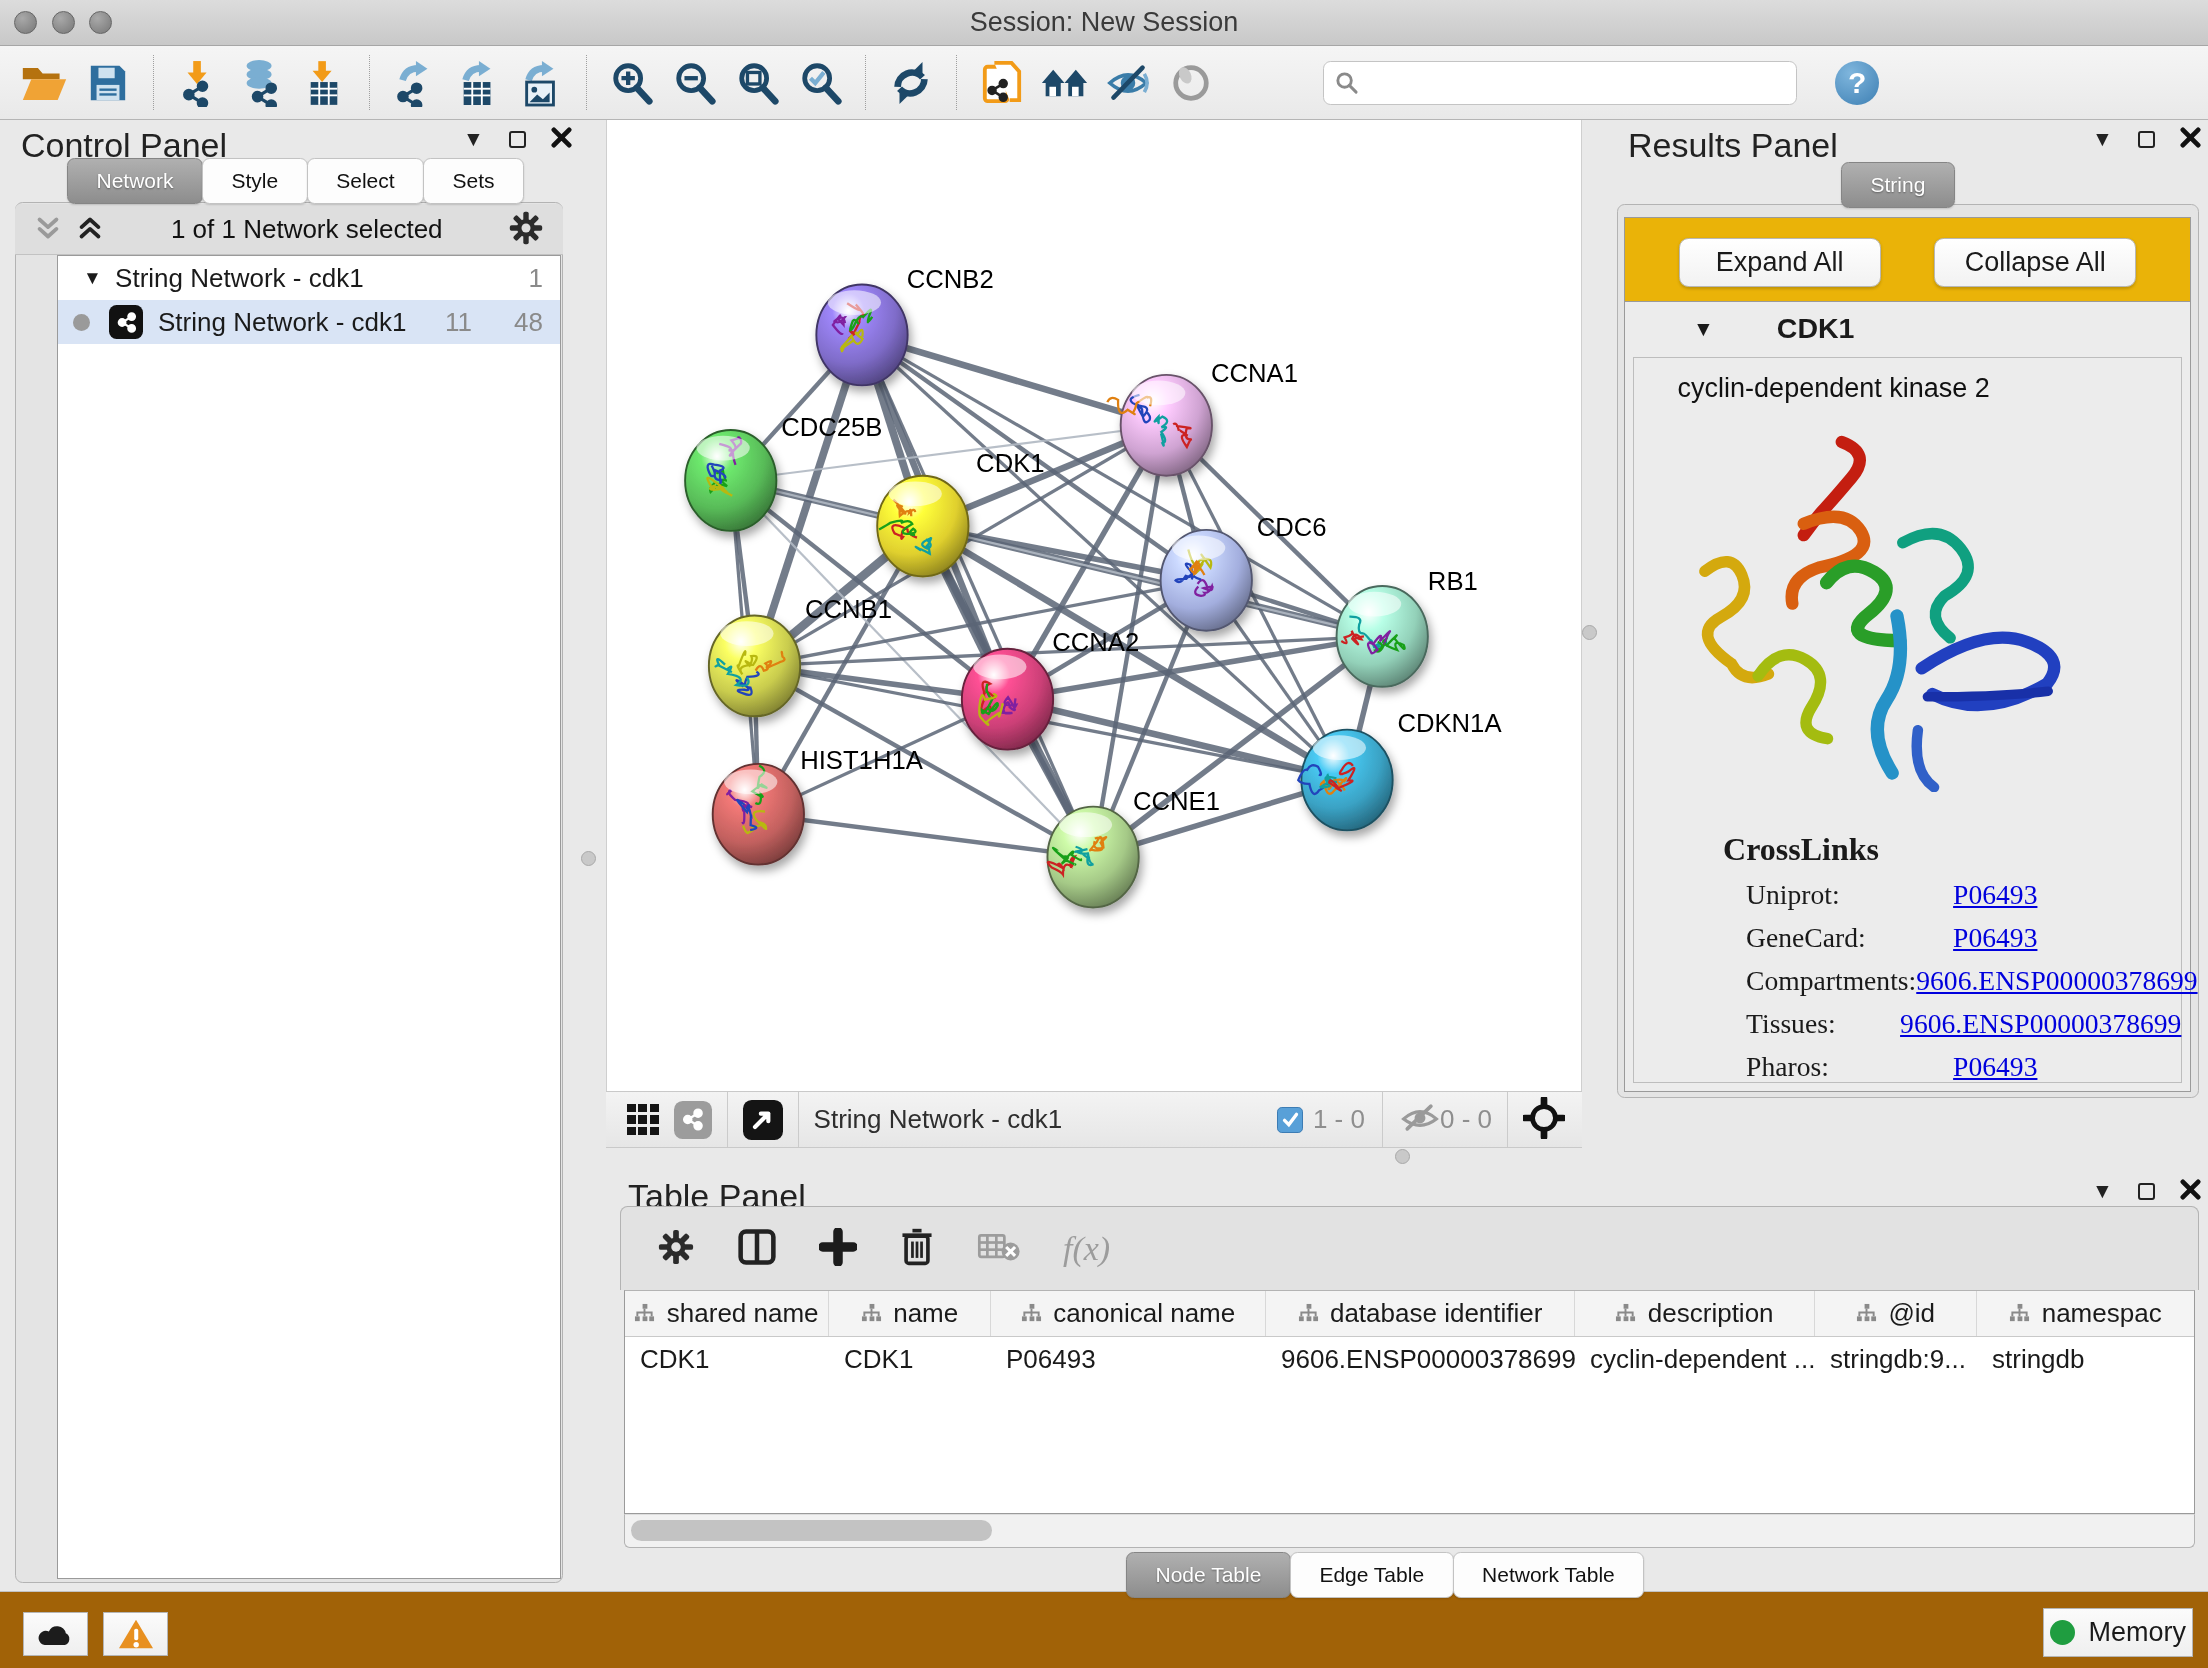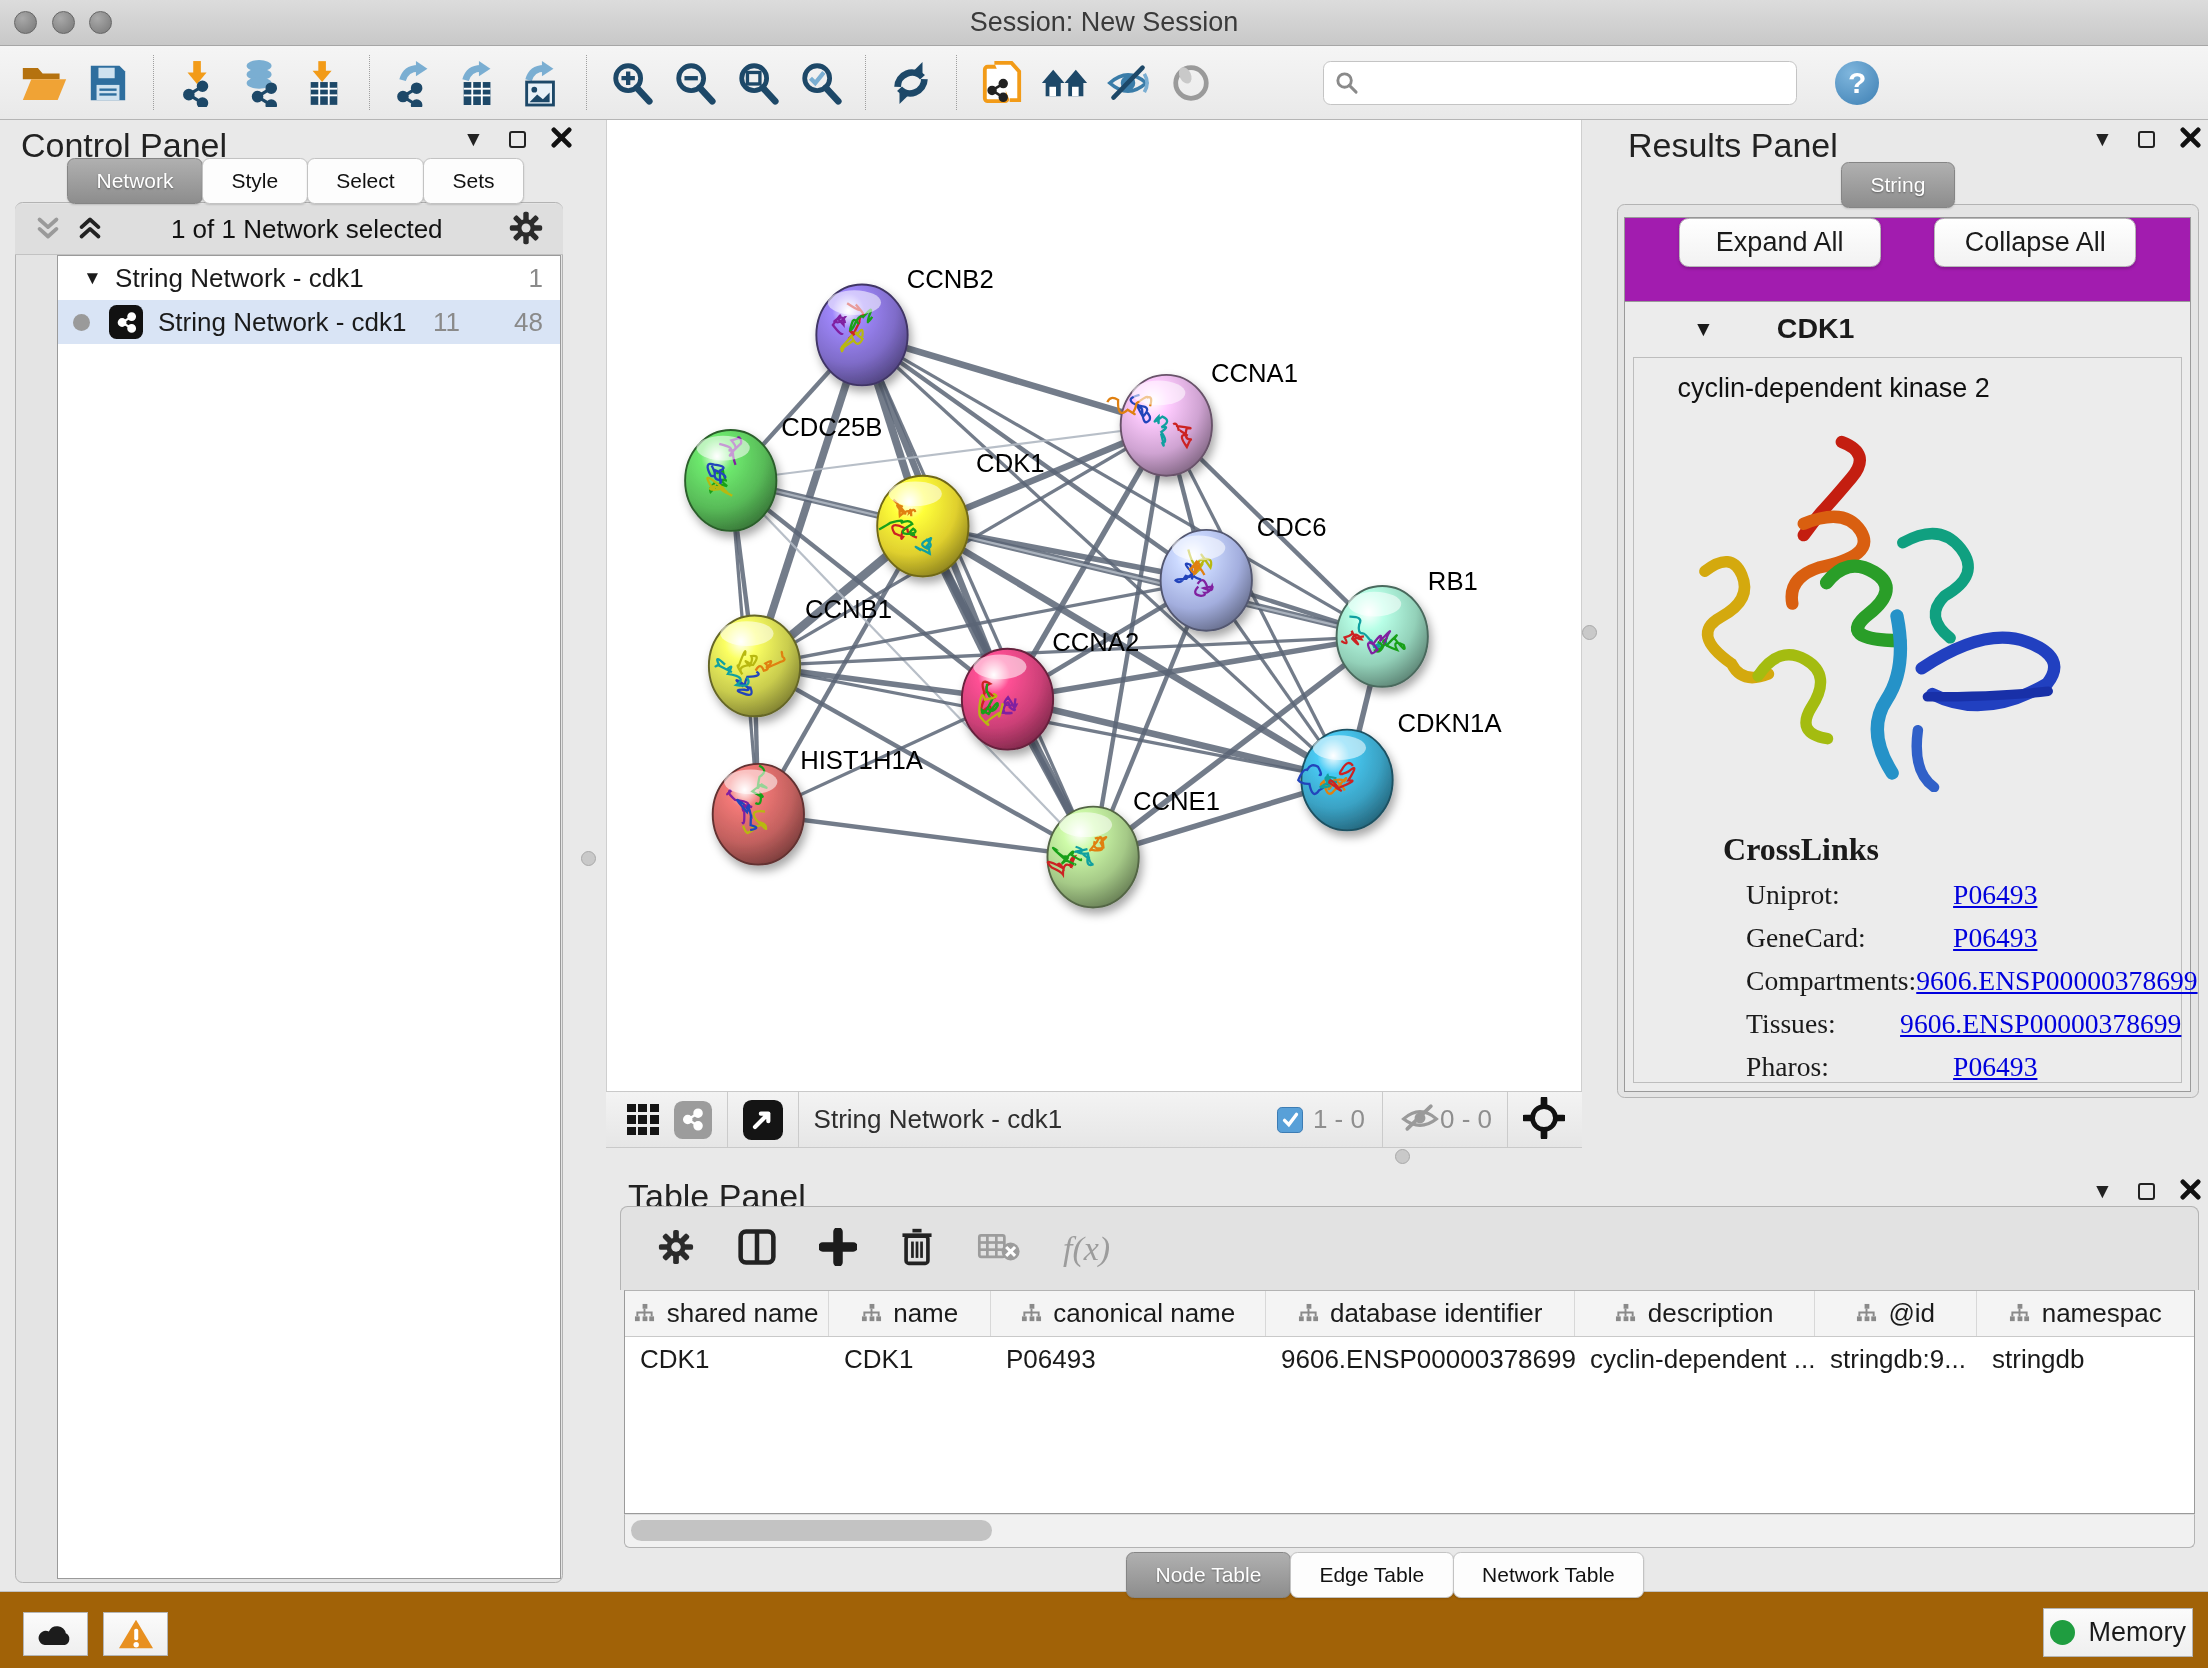--- a/index.html
+++ b/index.html
@@ -63,21 +63,21 @@
   .grid-ic span { width:8.6px; height:8.6px; background:#151515; }
   .share-gray { width:38px; height:38px; background:#9c9c9c; border-radius:8.6px; margin-left:15px;
     display:flex; align-items:center; justify-content:center; }
   .blk-btn { width:40px; height:40px; background:#141414; border-radius:8.6px; display:flex; align-items:center; justify-content:center; }
   .checkbox { width:26px; height:26px; background:#58a0d8; border:1px solid #3c7cb4; border-radius:4.8px;
     display:flex; align-items:center; justify-content:center; margin-right:9.5px; }
   .split-dot { position:absolute; width:15px; height:15px; border-radius:50%; background:#c9c9c9; border:1px solid #a9a9a9; }
 
   
   #rp-btnbox { position:absolute; left:1624px; top:217px; width:567px; height:90px;
-    background:#a21caf; border:1px solid #9a9a9a; display:flex; align-items:flex-start; justify-content:space-evenly; }
+    background:#eab308; border:1px solid #9a9a9a; display:flex; align-items:center; justify-content:space-evenly; }
   .rp-btn { min-width:202px; height:49px; background:linear-gradient(#ffffff,#f2f2f2); border:1px solid #b8b8b8;
     border-radius:9.5px; font-size:27px; display:flex; align-items:center; justify-content:center;
     box-shadow:0 1.9px 2.9px rgba(0,0,0,.18); padding:0 19px; }
   #rp-cdk1 { position:absolute; left:1624px; top:301px; width:567px; height:791px;
     background:#ececec; border:1px solid #9a9a9a; }
   #rp-cdk1-head { height:53px; display:flex; align-items:center; font-size:28.5px; font-weight:bold; }
   #rp-inner { position:absolute; left:7.6px; top:55px; right:7.6px; bottom:7.6px; border:1px solid #bdbdbd; background:#ececec; }
   #rp-desc { font-size:27px; color:#111; margin:15px 0 0 44px; }
   #crosslinks { font-family:"Liberation Serif", serif; margin:9.5px 0 0 28.5px; }
   #crosslinks h3 { font-size:32px; margin-left:61px; margin-bottom:5.7px;margin-top:36px; }
@@ -357,21 +357,21 @@
             <g stroke="#fff" stroke-width="3" fill="#fff">
               <line x1="11" y1="17" x2="24" y2="9"></line>
               <line x1="11" y1="17" x2="24" y2="25"></line>
               <circle cx="11" cy="17" r="4.5"></circle>
               <circle cx="24" cy="9" r="4.5"></circle>
               <circle cx="24" cy="25" r="4.5"></circle>
             </g>
           </svg>
       </span>
       <span style="flex:1; margin-left:15px;">String Network - cdk1</span>
-      <span class="tree-count" style="margin-right:54px;">11</span>
+      <span class="tree-count" style="margin-right:42px;">11</span>
       <span class="tree-count" style="margin-right:17px;">48</span>
     </div>
   </div>
 
   <div id="network-region"><svg width="976" height="971" viewBox="0 0 1026 1021">
         <defs>
           <filter id="nshadow" x="-40%" y="-40%" width="180%" height="180%">
             <feDropShadow dx="3" dy="6" stdDeviation="5" flood-opacity="0.35"></feDropShadow>
           </filter>
           <radialGradient id="ng0" cx="35%" cy="26%" r="80%">

